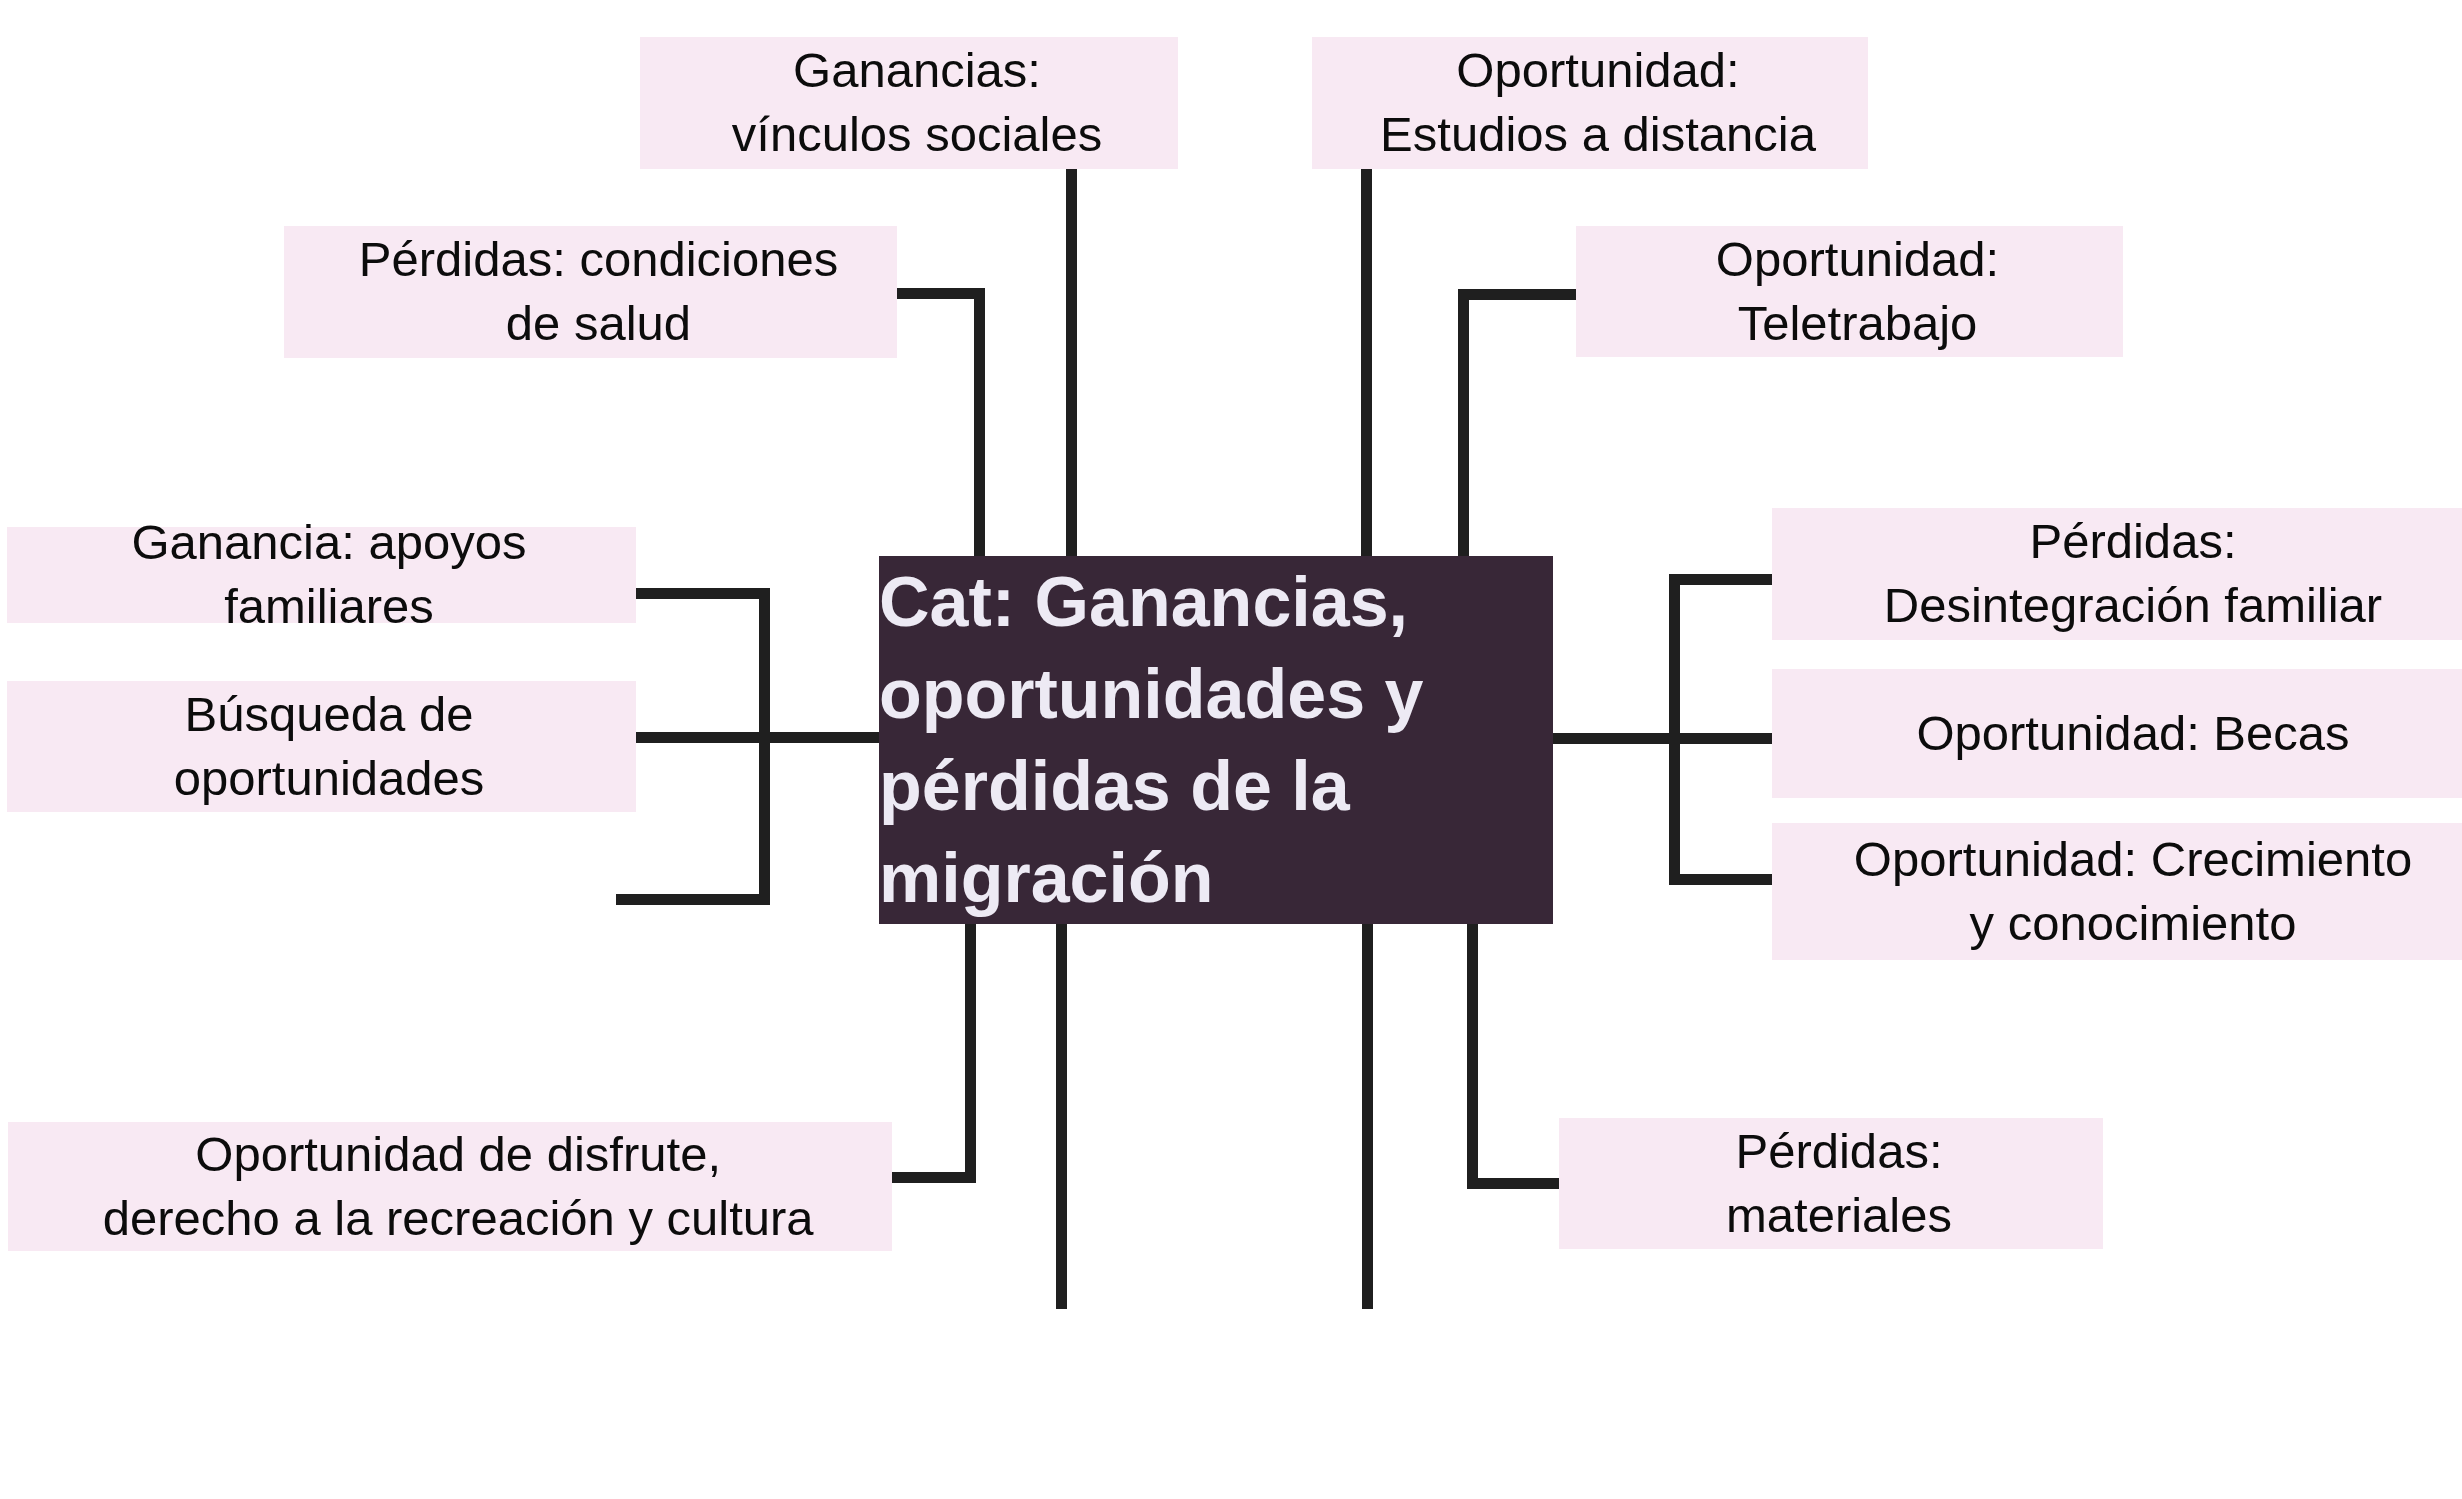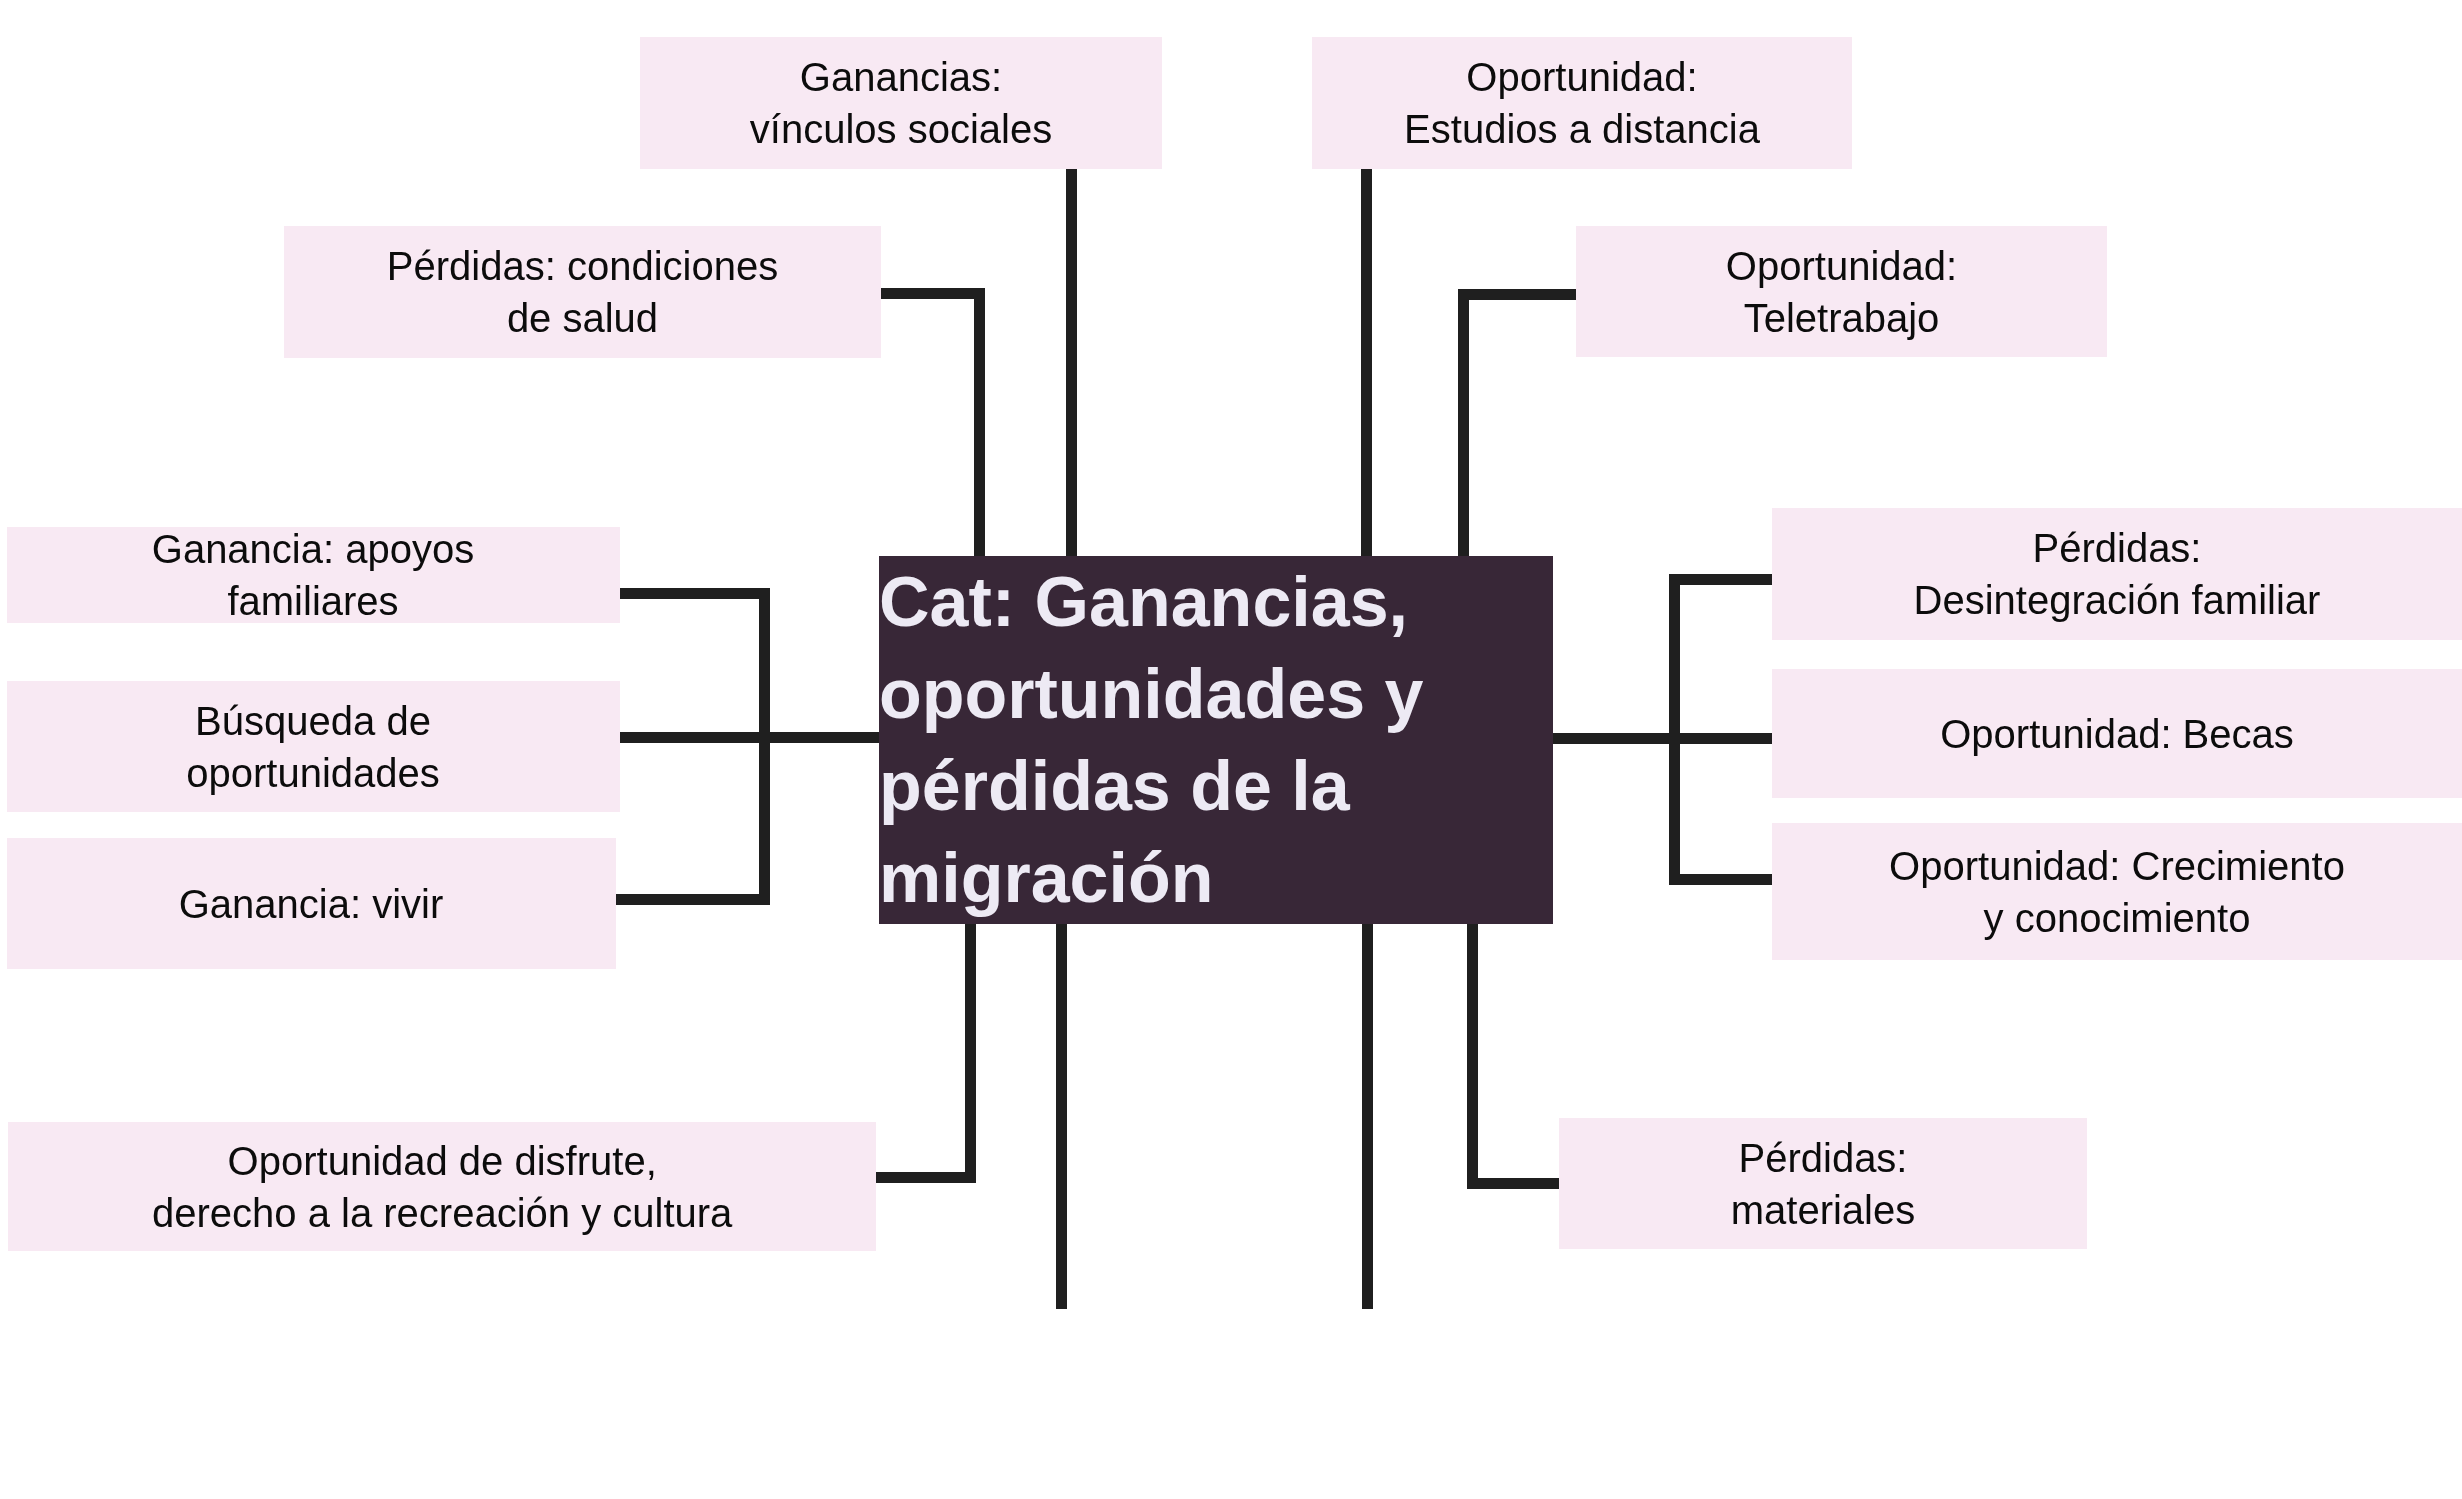--- a/index.html
+++ b/index.html
@@ -18,22 +18,23 @@
     background:var(--bg);
     overflow:hidden;
     font-family:"Liberation Sans","DejaVu Sans",sans-serif;
   }
   .node{
     position:absolute;
     background:var(--node-fill);
     color:var(--node-text);
     display:flex;align-items:center;justify-content:center;
     text-align:center;
-    font-size:40px;line-height:1.3;
+    font-size:49px;line-height:1.3;
     white-space:pre-line;
+    padding-left:16px;
   }
   .node-label{display:block;width:100%;}
   .center-node{
     position:absolute;
     background:var(--center-fill);
     color:var(--center-text);
     display:flex;align-items:center;justify-content:center;
     font-size:70px;line-height:92px;font-weight:bold;
     white-space:pre-line;
   }
@@ -128,23 +129,20 @@
 Teletrabajo</span>
   </div>
   <div class="node node-e">
     <span class="node-label">Ganancia: apoyos
 familiares</span>
   </div>
   <div class="node node-f">
     <span class="node-label">Búsqueda de
 oportunidades</span>
   </div>
-  <div class="node node-g">
-    <span class="node-label">Ganancia: vivir</span>
-  </div>
   <div class="node node-h">
     <span class="node-label">Pérdidas:
 Desintegración familiar</span>
   </div>
   <div class="node node-i">
     <span class="node-label">Oportunidad: Becas</span>
   </div>
   <div class="node node-j">
     <span class="node-label">Oportunidad: Crecimiento
 y conocimiento</span>

